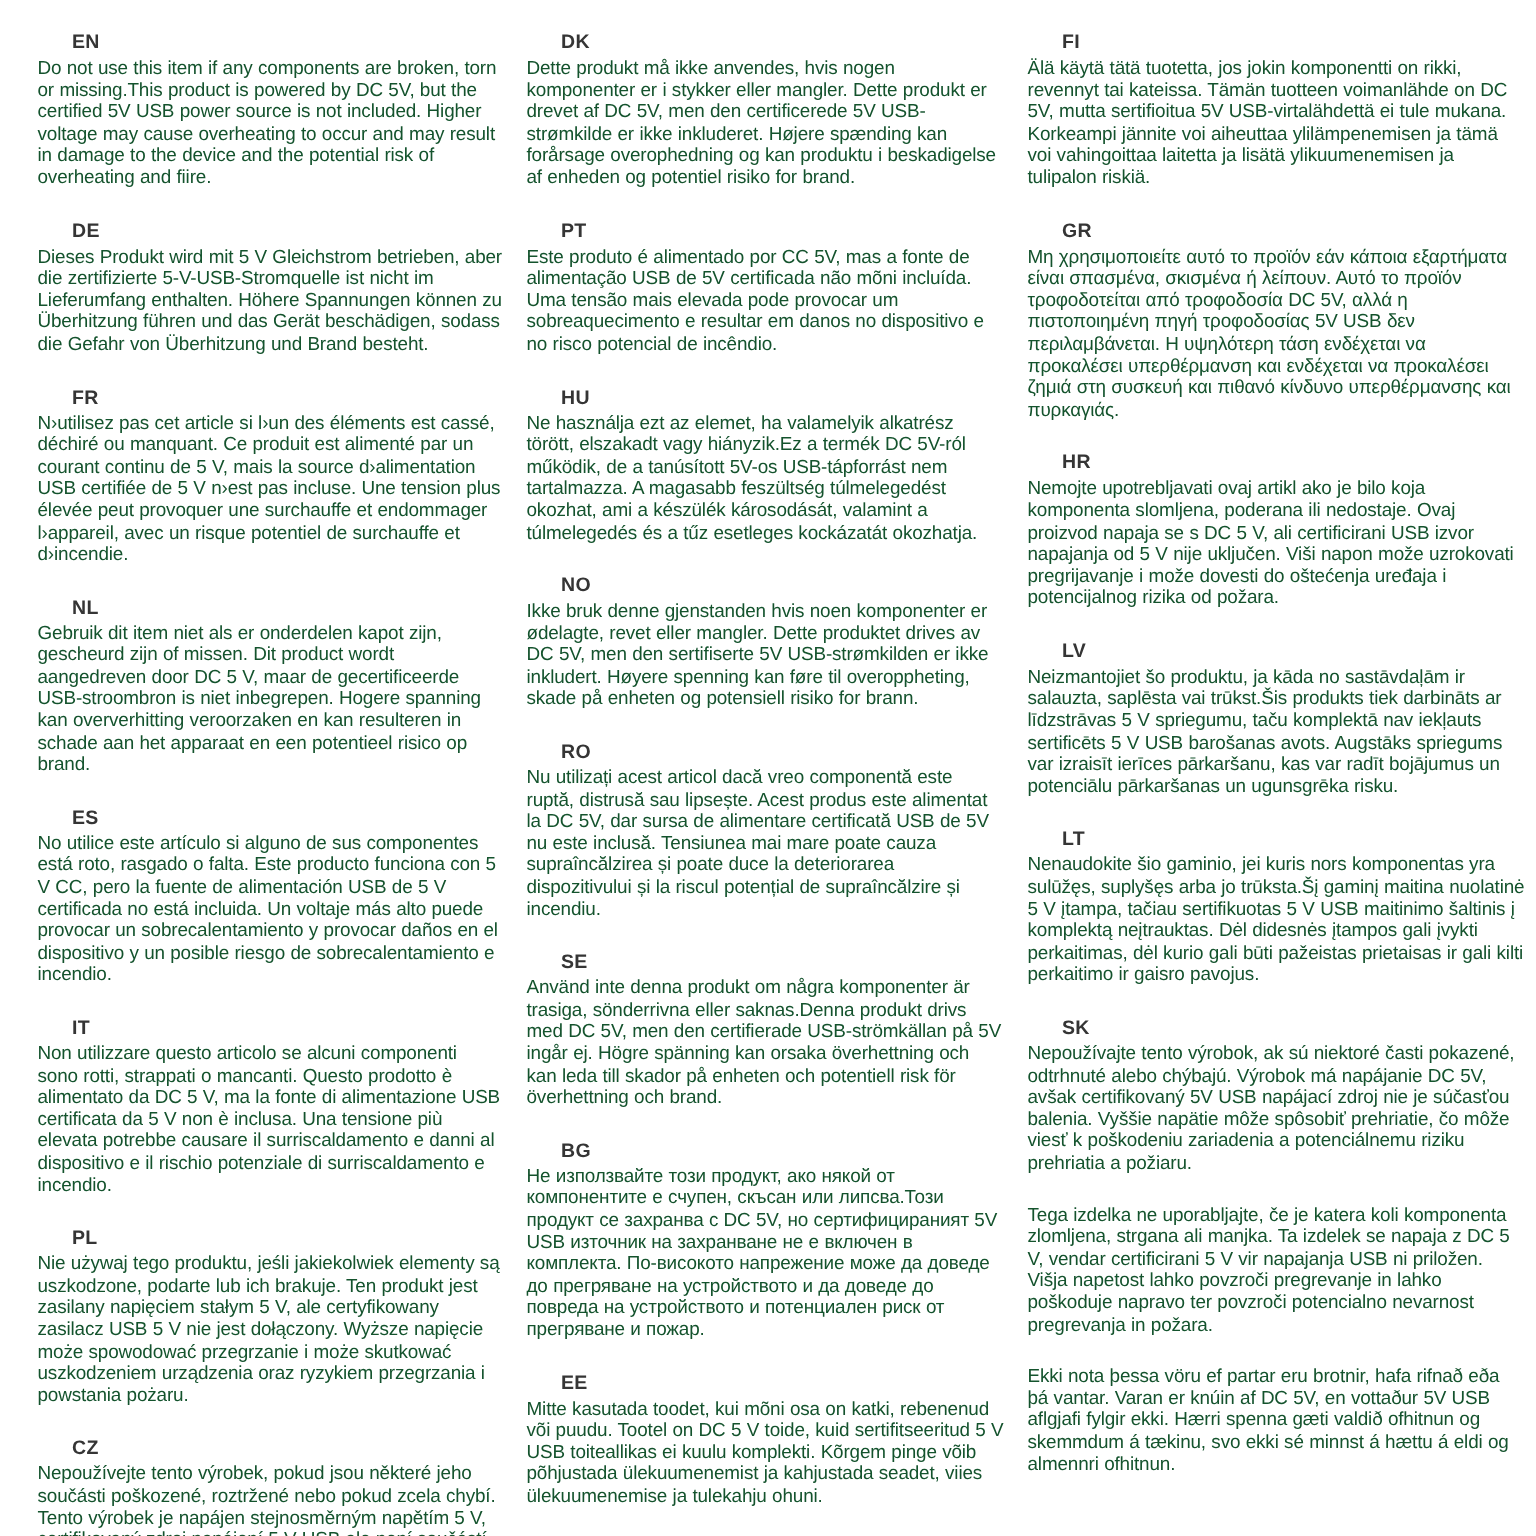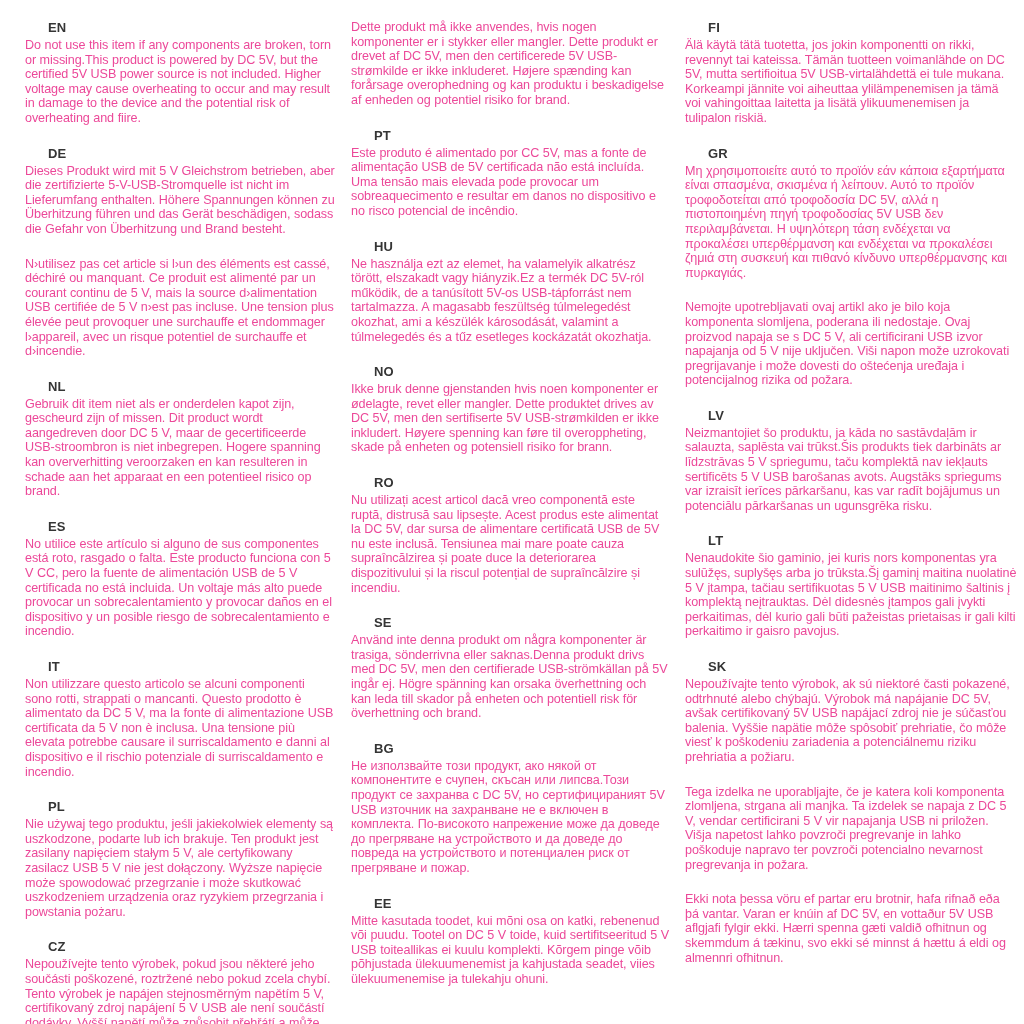--- a/index.html
+++ b/index.html
@@ -29,38 +29,39 @@
     color: #353535;
     letter-spacing: 0.2px;
     padding-left: 23px;
   }
   .lang-text {
     font-size: 12.6px;
     line-height: 14.6px;
     margin: 0;
     letter-spacing: -0.1px;
     word-spacing: 0.2px;
-    color: #ec4899;
+    color: #14532d;
   }
 </style>
 </head>
 <body>
 
 <div class="page">
 
   <div class="col">
     <div class="section">
       <p class="lang-code">EN</p>
       <p class="lang-text">Do not use this item if any components are broken, torn or missing.This product is powered by DC 5V, but the certified 5V USB power source is not included. Higher voltage may cause overheating to occur and may result in damage to the device and the potential risk of overheating and fiire.</p>
     </div>
     <div class="section">
       <p class="lang-code">DE</p>
       <p class="lang-text">Dieses Produkt wird mit 5 V Gleichstrom betrieben, aber die zertifizierte 5-V-USB-Stromquelle ist nicht im Lieferumfang enthalten. Höhere Spannungen können zu Überhitzung führen und das Gerät beschädigen, sodass die Gefahr von Überhitzung und Brand besteht.</p>
     </div>
     <div class="section">
+      <p class="lang-code">FR</p>
       <p class="lang-text">N›utilisez pas cet article si l›un des éléments est cassé, déchiré ou manquant. Ce produit est alimenté par un courant continu de 5 V, mais la source d›alimentation USB certifiée de 5 V n›est pas incluse. Une tension plus élevée peut provoquer une surchauffe et endommager l›appareil, avec un risque potentiel de surchauffe et d›incendie.</p>
     </div>
     <div class="section">
       <p class="lang-code">NL</p>
       <p class="lang-text">Gebruik dit item niet als er onderdelen kapot zijn, gescheurd zijn of missen. Dit product wordt aangedreven door DC 5 V, maar de gecertificeerde USB-stroombron is niet inbegrepen. Hogere spanning kan oververhitting veroorzaken en kan resulteren in schade aan het apparaat en een potentieel risico op brand.</p>
     </div>
     <div class="section">
       <p class="lang-code">ES</p>
       <p class="lang-text">No utilice este artículo si alguno de sus componentes está roto, rasgado o falta. Este producto funciona con 5 V CC, pero la fuente de alimentación USB de 5 V certificada no está incluida. Un voltaje más alto puede provocar un sobrecalentamiento y provocar daños en el dispositivo y un posible riesgo de sobrecalentamiento e incendio.</p>
     </div>
@@ -73,25 +74,26 @@
       <p class="lang-text">Nie używaj tego produktu, jeśli jakiekolwiek elementy są uszkodzone, podarte lub ich brakuje. Ten produkt jest zasilany napięciem stałym 5 V, ale certyfikowany zasilacz USB 5 V nie jest dołączony. Wyższe napięcie może spowodować przegrzanie i może skutkować uszkodzeniem urządzenia oraz ryzykiem przegrzania i powstania pożaru.</p>
     </div>
     <div class="section">
       <p class="lang-code">CZ</p>
       <p class="lang-text">Nepoužívejte tento výrobek, pokud jsou některé jeho součásti poškozené, roztržené nebo pokud zcela chybí. Tento výrobek je napájen stejnosměrným napětím 5 V, certifikovaný zdroj napájení 5 V USB ale není součástí dodávky. Vyšší napětí může způsobit přehřátí a může mít za následek poškození zařízení a vést k potenciálnímu riziku přehřátí a požáru.</p>
     </div>
   </div>
 
   <div class="col">
     <div class="section">
+      <p class="lang-code">DK</p>
       <p class="lang-text">Dette produkt må ikke anvendes, hvis nogen komponenter er i stykker eller mangler. Dette produkt er drevet af DC 5V, men den certificerede 5V USB-strømkilde er ikke inkluderet. Højere spænding kan forårsage overophedning og kan produktu i beskadigelse af enheden og potentiel risiko for brand.</p>
     </div>
     <div class="section">
       <p class="lang-code">PT</p>
-      <p class="lang-text">Este produto é alimentado por CC 5V, mas a fonte de alimentação USB de 5V certificada não está incluída. Uma tensão mais elevada pode provocar um sobreaquecimento e resultar em danos no dispositivo e no risco potencial de incêndio.</p>
+      <p class="lang-text">Este produto é alimentado por CC 5V, mas a fonte de alimentação USB de 5V certificada não mõni incluída. Uma tensão mais elevada pode provocar um sobreaquecimento e resultar em danos no dispositivo e no risco potencial de incêndio.</p>
     </div>
     <div class="section">
       <p class="lang-code">HU</p>
       <p class="lang-text">Ne használja ezt az elemet, ha valamelyik alkatrész törött, elszakadt vagy hiányzik.Ez a termék DC 5V-ról működik, de a tanúsított 5V-os USB-tápforrást nem tartalmazza. A magasabb feszültség túlmelegedést okozhat, ami a készülék károsodását, valamint a túlmelegedés és a tűz esetleges kockázatát okozhatja.</p>
     </div>
     <div class="section">
       <p class="lang-code">NO</p>
       <p class="lang-text">Ikke bruk denne gjenstanden hvis noen komponenter er ødelagte, revet eller mangler. Dette produktet drives av DC 5V, men den sertifiserte 5V USB-strømkilden er ikke inkludert. Høyere spenning kan føre til overoppheting, skade på enheten og potensiell risiko for brann.</p>
     </div>
     <div class="section">
@@ -115,20 +117,21 @@
   <div class="col">
     <div class="section">
       <p class="lang-code">FI</p>
       <p class="lang-text">Älä käytä tätä tuotetta, jos jokin komponentti on rikki, revennyt tai kateissa. Tämän tuotteen voimanlähde on DC 5V, mutta sertifioitua 5V USB-virtalähdettä ei tule mukana. Korkeampi jännite voi aiheuttaa ylilämpenemisen ja tämä voi vahingoittaa laitetta ja lisätä ylikuumenemisen ja tulipalon riskiä.</p>
     </div>
     <div class="section">
       <p class="lang-code">GR</p>
       <p class="lang-text">Μη χρησιμοποιείτε αυτό το προϊόν εάν κάποια εξαρτήματα είναι σπασμένα, σκισμένα ή λείπουν. Αυτό το προϊόν τροφοδοτείται από τροφοδοσία DC 5V, αλλά η πιστοποιημένη πηγή τροφοδοσίας 5V USB δεν περιλαμβάνεται. Η υψηλότερη τάση ενδέχεται να προκαλέσει υπερθέρμανση και ενδέχεται να προκαλέσει ζημιά στη συσκευή και πιθανό κίνδυνο υπερθέρμανσης και πυρκαγιάς.</p>
     </div>
     <div class="section">
+      <p class="lang-code">HR</p>
       <p class="lang-text">Nemojte upotrebljavati ovaj artikl ako je bilo koja komponenta slomljena, poderana ili nedostaje. Ovaj proizvod napaja se s DC 5 V, ali certificirani USB izvor napajanja od 5 V nije uključen. Viši napon može uzrokovati pregrijavanje i može dovesti do oštećenja uređaja i potencijalnog rizika od požara.</p>
     </div>
     <div class="section">
       <p class="lang-code">LV</p>
       <p class="lang-text">Neizmantojiet šo produktu, ja kāda no sastāvdaļām ir salauzta, saplēsta vai trūkst.Šis produkts tiek darbināts ar līdzstrāvas 5 V spriegumu, taču komplektā nav iekļauts sertificēts 5 V USB barošanas avots. Augstāks spriegums var izraisīt ierīces pārkaršanu, kas var radīt bojājumus un potenciālu pārkaršanas un ugunsgrēka risku.</p>
     </div>
     <div class="section">
       <p class="lang-code">LT</p>
       <p class="lang-text">Nenaudokite šio gaminio, jei kuris nors komponentas yra sulūžęs, suplyšęs arba jo trūksta.Šį gaminį maitina nuolatinė 5 V įtampa, tačiau sertifikuotas 5 V USB maitinimo šaltinis į komplektą neįtrauktas. Dėl didesnės įtampos gali įvykti perkaitimas, dėl kurio gali būti pažeistas prietaisas ir gali kilti perkaitimo ir gaisro pavojus.</p>
     </div>

